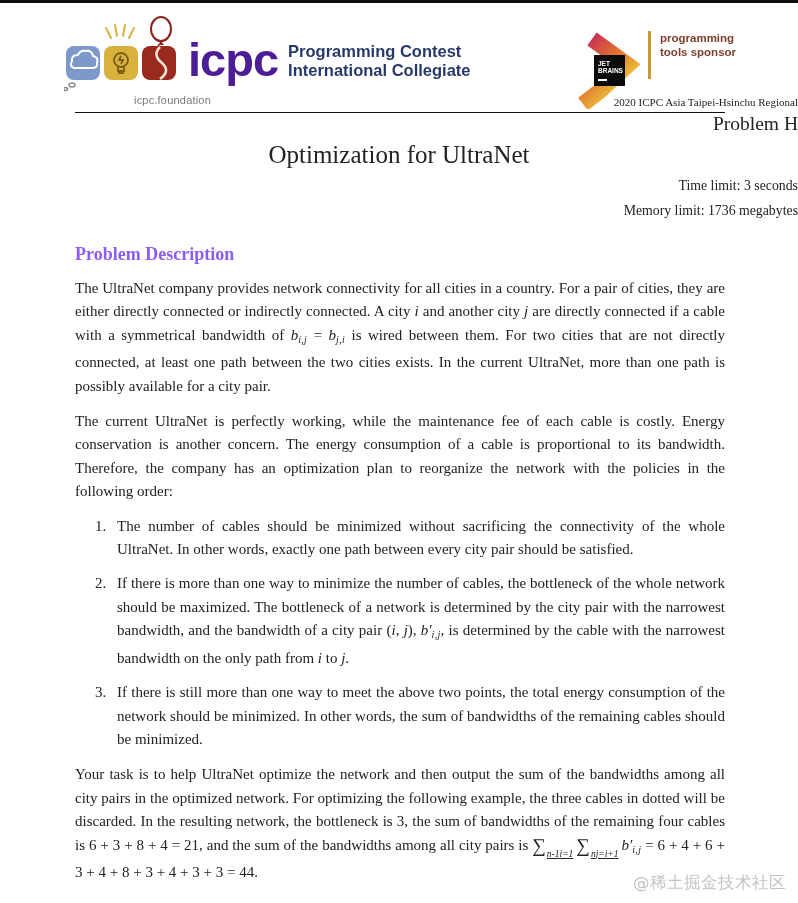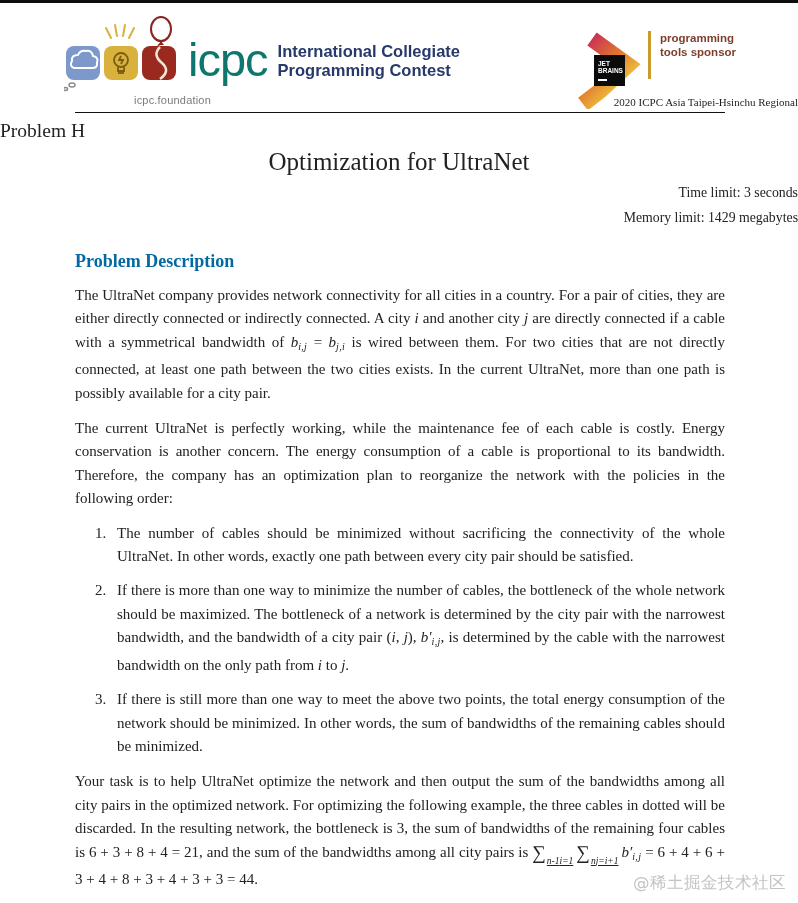--- a/index.html
+++ b/index.html
@@ -15,47 +15,47 @@
   
   .header { position: relative; height: 96px; }
   .foundation { position: absolute; left: 64px; top: 16px; width: 122px; }
   .foundation-label {
     font-family: "Liberation Sans", "DejaVu Sans", sans-serif;
     font-size: 11px; color: #7b7b7b; margin: -2px 0 0 34px; letter-spacing: 0.2px; padding-left: 36px;
   }
   .brand { position: absolute; left: 188px; top: 40px; display: flex; align-items: center; }
   .brand-icpc {
     font-family: "Liberation Sans", "DejaVu Sans", sans-serif;
-    font-weight: normal; font-size: 47px; line-height: 40px;
-    color: #0f766e; letter-spacing: -1px;
+    font-weight: bold; font-size: 47px; line-height: 40px;
+    color: #4c1d95; letter-spacing: -1px;
   }
   .brand-lines {
     display: flex; flex-direction: column; margin-left: 10px; margin-top: 2px;
     font-family: "Liberation Sans", "DejaVu Sans", sans-serif;
     font-weight: bold; font-size: 16.5px; line-height: 19px; color: #27396b;
   }
   .sponsor { position: absolute; left: 578px; top: 31px; display: flex; align-items: flex-start; }
   .sponsor-divider { width: 3px; height: 48px; background: #c99a2e; margin: 0 9px 0 6px; }
   .sponsor-text {
     display: flex; flex-direction: column;
     font-family: "Liberation Sans", "DejaVu Sans", sans-serif;
     font-size: 11.5px; line-height: 14px; color: #7d3f2c; font-weight: bold;
   }
 
   
   .contest-line { text-align: right; font-size: 11px; color: #1d1d1d; }
   .rule { margin: 4px 73px 0 75px; border-top: 1.6px solid #111; }
-  .problem-h { text-align: left; font-size: 19.5px; margin-top: 7px; }
+  .problem-h { text-align: right; font-size: 19.5px; }
   .problem-name { text-align: center; font-size: 25px; font-weight: normal; margin-top: 6px; font-family: Liberation Serif, serif; }
   .limit { text-align: right; font-size: 13.8px; margin-top: 9px; }
   .limit:last-of-type { margin-top: 8px; }
 
   
   .content { margin: 0 73px 0 75px; }
-  .section-heading { font-size: 18px; font-weight: bold; margin-top: 25px; color: #0369a1; }
+  .section-heading { font-size: 18px; font-weight: bold; margin-top: 25px; color: #8b5cf6; }
   .body-par { margin-top: 12px; font-size: 15px; line-height: 23.4px; text-align: justify; }
   .plist { margin-top: 2px; padding-left: 20px; }
   .list-item { display: flex; margin-top: 11px; font-size: 15px; line-height: 23.4px; }
   .list-num { width: 22px; flex: none; }
   .list-text { flex: 1; text-align: justify; }
 
   
   .seg-p { }
   .seg-v { font-style: italic; }
   .seg-sub { font-style: italic; font-size: 10px; vertical-align: -3px; letter-spacing: 0.3px; }
@@ -115,22 +115,22 @@
 
         <rect x="78" y="30" width="34" height="34" rx="8" fill="#9a2a20"></rect>
         <path d="M96 31 q-8 8 2 16 q9 8 -2 16" fill="none" stroke="#f3e7d3" stroke-width="2.5"></path>
       </svg>
       <div class="foundation-label">icpc.foundation</div>
     </div>
 
     <div class="brand">
       <span class="brand-icpc">icpc</span>
       <span class="brand-lines">
+        <span>Programming Contest</span>
         <span>International Collegiate</span>
-        <span>Programming Contest</span>
       </span>
     </div>
 
     <div class="sponsor">
       <svg width="64" height="78" viewBox="0 0 64 78">
         <defs>
           <linearGradient id="jbgrad" x1="0" y1="0" x2="0.7" y2="1">
             <stop offset="0" stop-color="#c4265c"></stop>
             <stop offset="0.5" stop-color="#e1742f"></stop>
             <stop offset="1" stop-color="#f0d43f"></stop>
@@ -149,21 +149,21 @@
       </div>
     </div>
   </header>
 
   <div class="contest-line">2020 ICPC Asia Taipei-Hsinchu Regional</div>
   <div class="rule"></div>
 
   <div class="problem-h">Problem H</div>
   <h1 class="problem-name">Optimization for UltraNet</h1>
   <div class="limit">Time limit: 3 seconds</div>
-  <div class="limit">Memory limit: 1429 megabytes</div>
+  <div class="limit">Memory limit: 1736 megabytes</div>
 
   <main class="content">
     <h2 class="section-heading">Problem Description</h2>
 
     <p class="body-par"><span class="seg-p">The UltraNet company provides network connectivity for all cities in a country. For a pair of cities, they are either directly connected or indirectly connected. A city </span><span class="seg-v">i</span><span class="seg-p"> and another city </span><span class="seg-v">j</span><span class="seg-p"> are directly connected if a cable with a symmetrical bandwidth of </span><span class="seg-v">b</span><span class="seg-sub">i,j</span><span class="seg-p"> = </span><span class="seg-v">b</span><span class="seg-sub">j,i</span><span class="seg-p"> is wired between them. For two cities that are not directly connected, at least one path between the two cities exists. In the current UltraNet, more than one path is possibly available for a city pair.</span></p>
     <p class="body-par"><span class="seg-p">The current UltraNet is perfectly working, while the maintenance fee of each cable is costly. Energy conservation is another concern. The energy consumption of a cable is proportional to its bandwidth. Therefore, the company has an optimization plan to reorganize the network with the policies in the following order:</span></p>
 
     <div class="plist">
       <div class="list-item">
         <span class="list-num">1.</span>

